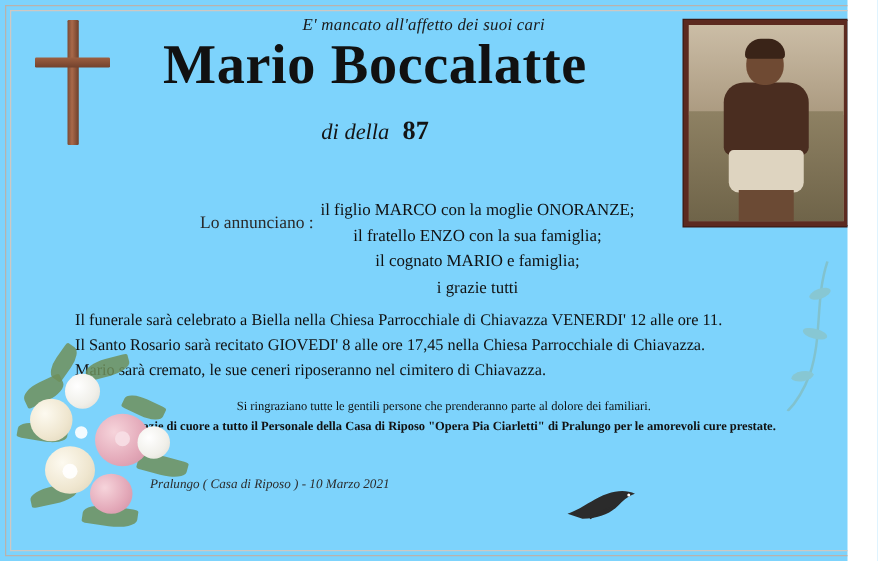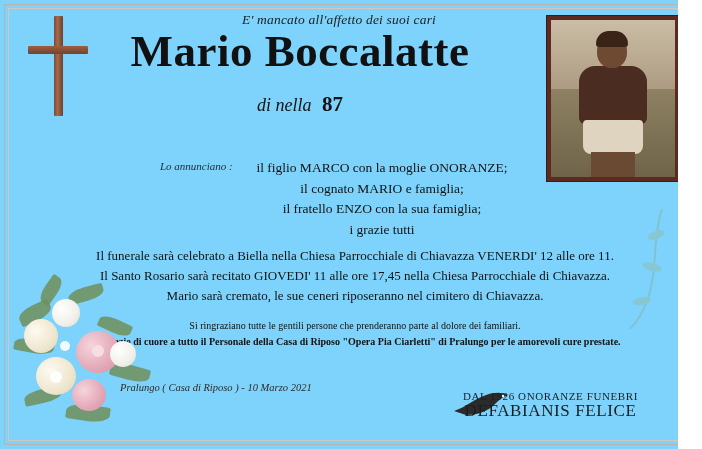--- a/index.html
+++ b/index.html
@@ -162,42 +162,40 @@
     position: absolute;
     left: 40px; top: 132px;
     width: 44px; height: 28px;
     background: #6b4a34;
   }
 
   
   .announce-label {
     position: absolute;
     left: 160px;
-    top: 160px;
-    font-size: 11px;
-    font-style: italic;
+    top: 171px;
+    font-size: 14px;
     color: #2a2a2a;
   }
   .announce-lines {
     position: absolute;
     left: 232px;
     top: 158px;
     width: 300px;
     text-align: center;
     font-size: 13.5px;
     color: #111;
     line-height: 1.52;
   }
 
   .funeral {
     position: absolute;
     left: 60px;
     top: 246px;
     width: 590px;
-    text-align: center;
     font-size: 13px;
     color: #111;
     line-height: 1.52;
   }
 
   .thanks {
     position: absolute;
     left: 60px;
     top: 318px;
     width: 590px;
@@ -290,67 +288,63 @@
   <div class="cross">
     <div class="vert"></div>
     <div class="horiz"></div>
   </div>
 
   <div class="top-line">E' mancato all'affetto dei suoi cari</div>
 
   <div class="name">Mario Boccalatte</div>
 
   <div class="age-row">
-    <span>di nella</span>
+    <span>di della</span>
     <span class="age-num">87</span>
   </div>
 
   <div class="photo-frame">
     <div class="photo">
       <div class="sky"></div>
       <div class="ground"></div>
       <div class="figure-torso"></div>
       <div class="figure-shorts"></div>
       <div class="figure-legs"></div>
       <div class="figure-head"></div>
       <div class="figure-hair"></div>
     </div>
   </div>
 
   <div class="announce-label">Lo annunciano :</div>
   <div class="announce-lines">
     <div>il figlio  MARCO con la moglie ONORANZE;</div>
+    <div>il fratello  ENZO con la sua famiglia;</div>
     <div>il cognato MARIO e famiglia;</div>
-    <div>il fratello  ENZO con la sua famiglia;</div>
     <div>i grazie tutti</div>
   </div>
 
   <div class="funeral">
     <div>Il funerale sarà celebrato a  Biella nella Chiesa Parrocchiale di Chiavazza VENERDI' 12 alle ore 11.</div>
-    <div>Il Santo Rosario sarà recitato  GIOVEDI' 11 alle ore 17,45 nella Chiesa Parrocchiale di Chiavazza.</div>
+    <div>Il Santo Rosario sarà recitato  GIOVEDI' 8 alle ore 17,45 nella Chiesa Parrocchiale di Chiavazza.</div>
     <div>Mario sarà cremato, le sue ceneri riposeranno nel  cimitero di Chiavazza.</div>
   </div>
 
   <div class="thanks">
     <div class="line1">Si ringraziano tutte le gentili persone che prenderanno parte al dolore dei familiari.</div>
     <div class="line2">Un grazie di cuore a tutto il Personale della Casa di Riposo "Opera Pia Ciarletti" di Pralungo per le amorevoli cure prestate.</div>
   </div>
 
   <div class="place-date">Pralungo ( Casa di Riposo ) - 10 Marzo 2021</div>
 
   <svg class="agency-bird" viewBox="0 0 60 34">
     <path d="M2 26 C14 22 22 14 34 10 C42 7 50 7 56 10 C50 12 46 16 42 20 C36 26 26 30 14 30 Z" fill="#2b2b2b"></path>
     <path d="M20 30 C26 26 32 22 40 20" stroke="#2b2b2b" stroke-width="1.2" fill="none"></path>
     <circle cx="51" cy="11" r="1.2" fill="#fdfcfa"></circle>
   </svg>
 
-  <div class="agency">
-    <div class="line1">DAL 1926 ONORANZE FUNEBRI</div>
-    <div class="line2">DEFABIANIS FELICE</div>
-  </div>
 
   <div class="flowers">
     <div class="leaf" style="left:4px;  top:26px;  width:34px; height:16px; transform:rotate(-25deg);"></div>
     <div class="leaf" style="left:0px;  top:60px;  width:40px; height:14px; transform:rotate(10deg);"></div>
     <div class="leaf" style="left:22px; top:4px;   width:30px; height:14px; transform:rotate(-55deg);"></div>
     <div class="leaf" style="left:54px; top:8px;   width:36px; height:14px; transform:rotate(-15deg);"></div>
     <div class="leaf" style="left:84px; top:40px;  width:34px; height:14px; transform:rotate(25deg);"></div>
     <div class="leaf" style="left:96px; top:86px;  width:40px; height:15px; transform:rotate(15deg);"></div>
     <div class="leaf" style="left:10px; top:110px; width:38px; height:14px; transform:rotate(-12deg);"></div>
     <div class="leaf" style="left:52px; top:126px; width:44px; height:16px; transform:rotate(8deg);"></div>

